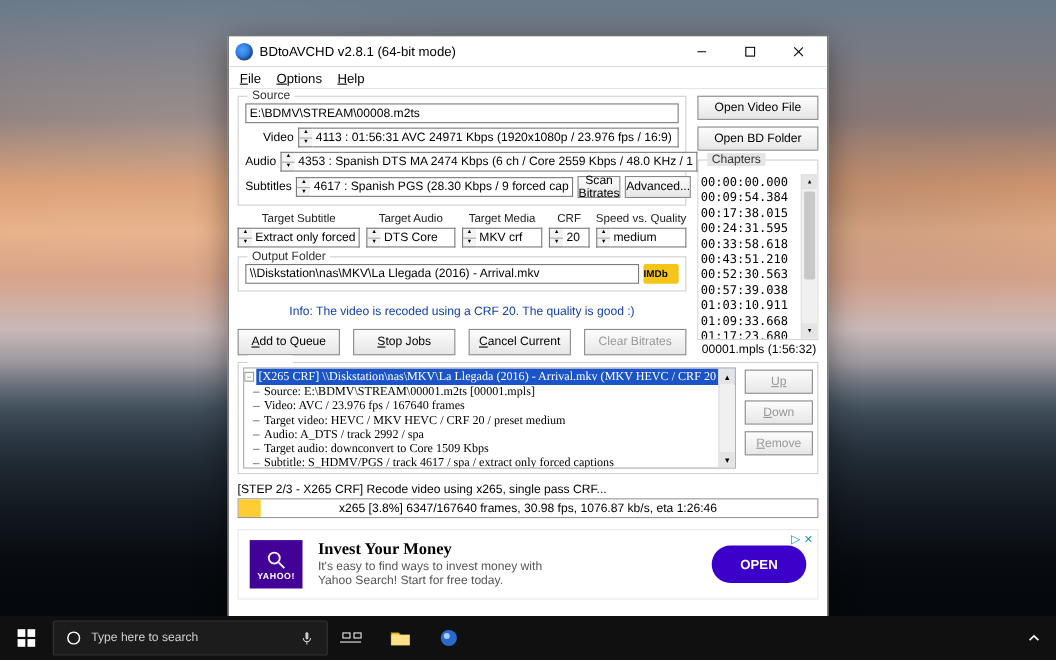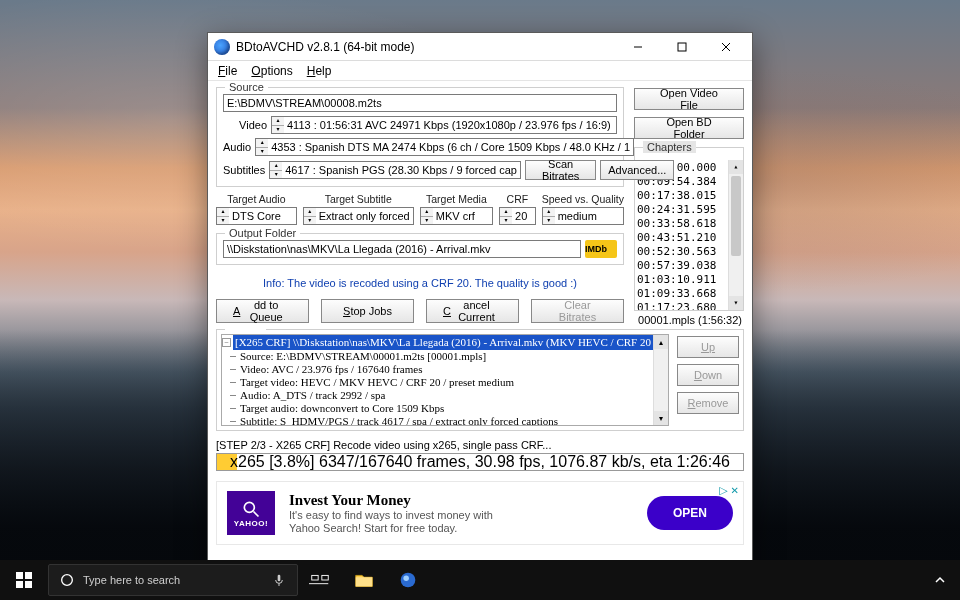--- a/index.html
+++ b/index.html
@@ -32,21 +32,21 @@
 .fieldset { border:1px solid #cfcfcf; padding:6px 6px 6px 6px; margin-bottom:6px; position:relative; }
 .fieldset > .legend { position:absolute; top:-7px; left:8px; background:#fff; padding:0 4px; font-size:11px; color:#333; }
 .row { display:flex; align-items:center; gap:4px; margin-bottom:4px; }
 .row:last-child { margin-bottom:0; }
 .lbl { font-size:11px; white-space:nowrap; }
 .input { height:18px; border:1px solid #7a7a7a; background:#fff; padding:0 3px; font-size:11px; font-family:inherit; display:flex; align-items:center; overflow:hidden; white-space:nowrap; }
 .spin-wrap { display:flex; height:18px; }
 .spin-btns { width:13px; display:flex; flex-direction:column; border:1px solid #7a7a7a; border-left:none; background:#f3f3f3; }
 .spin-btns span { flex:1; font-size:6px; line-height:7px; display:flex; align-items:center; justify-content:center; border-bottom:1px solid #aaa; }
 .spin-btns span:last-child { border-bottom:none; }
-.btn { height:22px; border:1px solid #888; background:linear-gradient(#fdfdfd,#e6e6e6); font-size:11px; font-family:inherit; padding:0 16px; color:#000; display:inline-flex; align-items:center; justify-content:center; cursor:default; }
+.btn { height:22px; border:1px solid #888; background:linear-gradient(#fdfdfd,#e6e6e6); font-size:11px; font-family:inherit; padding:0 0; color:#000; display:inline-flex; align-items:center; justify-content:center; cursor:default; }
 .btn:disabled, .btn.disabled { color:#999; }
 .btn.small { height:20px; }
 .side-col { position:absolute; right:8px; top:6px; width:110px; }
 .side-col .btn { width:100%; height:22px; margin-bottom:6px; }
 .chapters { border:1px solid #cfcfcf; margin-top:2px; }
 .chapters .legend2 { font-size:11px; padding:0 4px; background:#e5e5e5; position:relative; top:-7px; left:8px; display:inline-block; color:#333; }
 .chap-list { height:150px; overflow:hidden; border-top:none; font:11px/14px Consolas, monospace; padding:1px 2px; background:#fff; position:relative; }
 .chap-list .scroll { position:absolute; right:0; top:0; bottom:0; width:15px; background:#f0f0f0; border-left:1px solid #ddd; }
 .chap-list .scroll .up, .chap-list .scroll .dn { height:14px; background:#e4e4e4; display:flex; align-items:center; justify-content:center; font-size:8px; }
 .chap-list .scroll .dn { position:absolute; bottom:0; left:0; right:0; }
@@ -66,21 +66,21 @@
 .tree { flex:1; height:92px; border:1px solid #aaa; background:#fff; overflow:hidden; font:11px/13px "Segoe UI", Tahoma; position:relative; }
 .tree .hdr { background:#1a54c8; color:#fff; padding:1px 2px; white-space:nowrap; overflow:hidden; }
 .tree .node { padding-left:18px; white-space:nowrap; color:#000; position:relative; }
 .tree .node::before { content:""; position:absolute; left:8px; top:6px; width:6px; height:1px; background:#888; }
 .tree-scroll { position:absolute; right:0; top:0; bottom:0; width:15px; background:#f0f0f0; border-left:1px solid #ddd; }
 .tree-scroll .up2,.tree-scroll .dn2 { height:14px; background:#e4e4e4; font-size:8px; display:flex; align-items:center; justify-content:center; }
 .tree-scroll .dn2 { position:absolute; bottom:0; left:0; right:0; }
 .qbtns { width:62px; display:flex; flex-direction:column; gap:6px; padding-top:2px; }
 .qbtns .btn { height:22px; width:100%; }
 .step-line { margin-top:8px; font-size:11px; color:#000; }
-.progress { height:18px; border:1px solid #999; background:#fff; margin-top:2px; position:relative; display:flex; align-items:center; justify-content:center; font-size:16px; }
+.progress { height:18px; border:1px solid #999; background:#fff; margin-top:2px; position:relative; display:flex; align-items:center; justify-content:center; font-size:11px; }
 .progress .fill { position:absolute; left:0; top:0; bottom:0; background:#ffcc33; }
 .progress .ptxt { position:relative; }
 .ad { margin-top:10px; height:64px; border:1px solid #e8e8e8; display:flex; align-items:center; padding:6px 10px; gap:14px; background:#fff; position:relative; }
 .ad .ylogo { width:48px; height:44px; background:#430297; display:flex; flex-direction:column; align-items:center; justify-content:center; color:#fff; }
 .ad .ylogo svg { width:20px; height:20px; }
 .ad .ylbl { font:700 8px Arial; letter-spacing:0.5px; }
 .ad .adtxt .h { font:700 15px "Segoe UI"; color:#000; }
 .ad .adtxt .s { font-size:11px; color:#555; line-height:13px; max-width:230px; }
 .ad .open { margin-left:auto; background:#3b00c9; color:#fff; font:700 12px Arial; height:34px; padding:0 26px; border-radius:17px; border:none; }
 .ad .adchoices { position:absolute; top:2px; right:4px; font-size:10px; color:#22a; display:flex; gap:3px; align-items:center; }
@@ -167,56 +167,56 @@
             <div class="input" style="flex:1;border-left:none">4113 :  01:56:31  AVC  24971 Kbps  (1920x1080p / 23.976 fps / 16:9)</div>
           </div>
         </div>
         <div class="row">
           <span class="lbl" style="width:44px;text-align:right">Audio</span>
           <div class="spin-wrap" style="flex:1">
             <div class="spin-btns" style="border-left:1px solid #7a7a7a;border-right:none">
                 <span>▴</span>
                 <span>▾</span>
               </div>
-            <div class="input" style="flex:1;border-left:none">4353 :  Spanish  DTS MA  2474 Kbps  (6 ch / Core 1509 Kbps / 48.0 KHz / 1</div>
+            <div class="input" style="flex:1;border-left:none">4353 :  Spanish  DTS MA  2474 Kbps  (6 ch / Core 2559 Kbps / 48.0 KHz / 1</div>
           </div>
         </div>
         <div class="row">
           <span class="lbl" style="width:44px;text-align:right">Subtitles</span>
           <div class="spin-wrap" style="flex:1">
             <div class="spin-btns" style="border-left:1px solid #7a7a7a;border-right:none">
                 <span>▴</span>
                 <span>▾</span>
               </div>
             <div class="input" style="flex:1;border-left:none">4617 :  Spanish  PGS  (28.30 Kbps / 9 forced cap</div>
           </div>
           <button class="btn small" style="width:78px">Scan Bitrates</button>
           <button class="btn small" style="width:74px">Advanced...</button>
         </div>
       </div>
 
       <div class="targets">
+        <div class="tcol" style="flex:1.3">
+          <div class="thdr">Target Subtitle</div>
+          <div class="spin-wrap">
+              <div class="spin-btns" style="border-left:1px solid #7a7a7a;border-right:none">
+                <span>▴</span>
+                <span>▾</span>
+              </div>
+              <div class="input" style="flex:1;border-left:none">Extract only forced</div>
+            </div>
+        </div>
         <div class="tcol" style="flex:1.1">
           <div class="thdr">Target Audio</div>
           <div class="spin-wrap">
               <div class="spin-btns" style="border-left:1px solid #7a7a7a;border-right:none">
                 <span>▴</span>
                 <span>▾</span>
               </div>
               <div class="input" style="flex:1;border-left:none">DTS Core</div>
-            </div>
-        </div>
-        <div class="tcol" style="flex:1.3">
-          <div class="thdr">Target Subtitle</div>
-          <div class="spin-wrap">
-              <div class="spin-btns" style="border-left:1px solid #7a7a7a;border-right:none">
-                <span>▴</span>
-                <span>▾</span>
-              </div>
-              <div class="input" style="flex:1;border-left:none">Extract only forced</div>
             </div>
         </div>
         <div class="tcol" style="flex:1">
           <div class="thdr">Target Media</div>
           <div class="spin-wrap">
               <div class="spin-btns" style="border-left:1px solid #7a7a7a;border-right:none">
                 <span>▴</span>
                 <span>▾</span>
               </div>
               <div class="input" style="flex:1;border-left:none">MKV crf</div>

